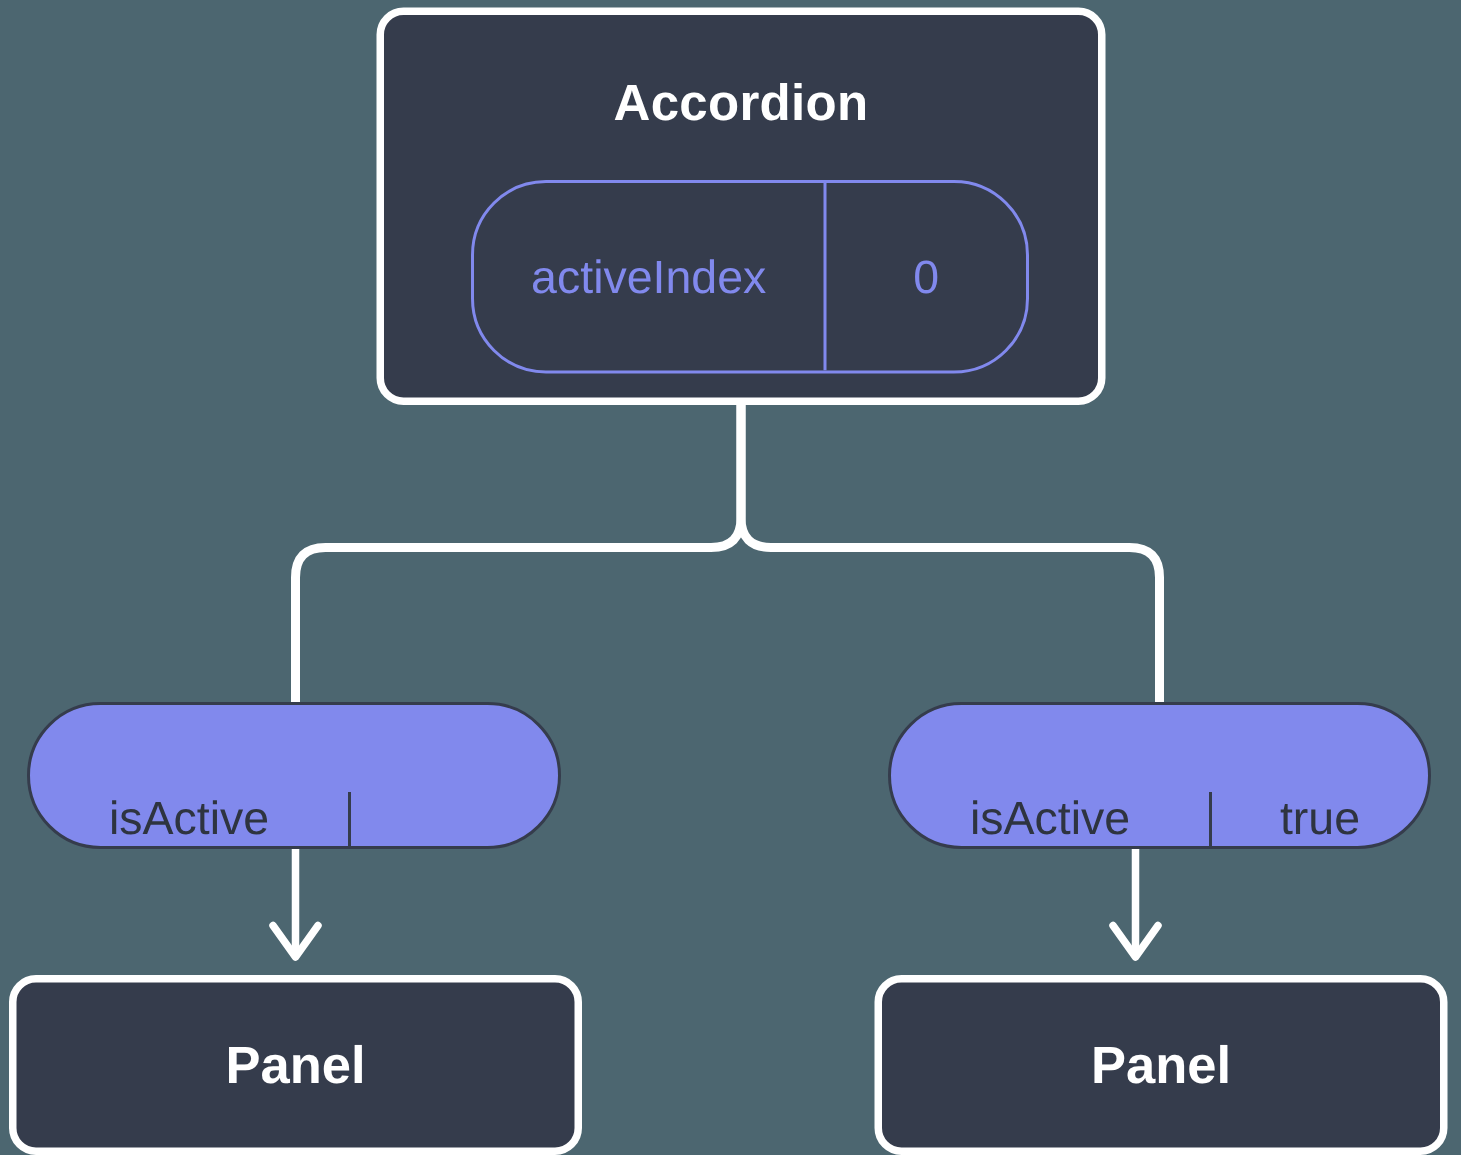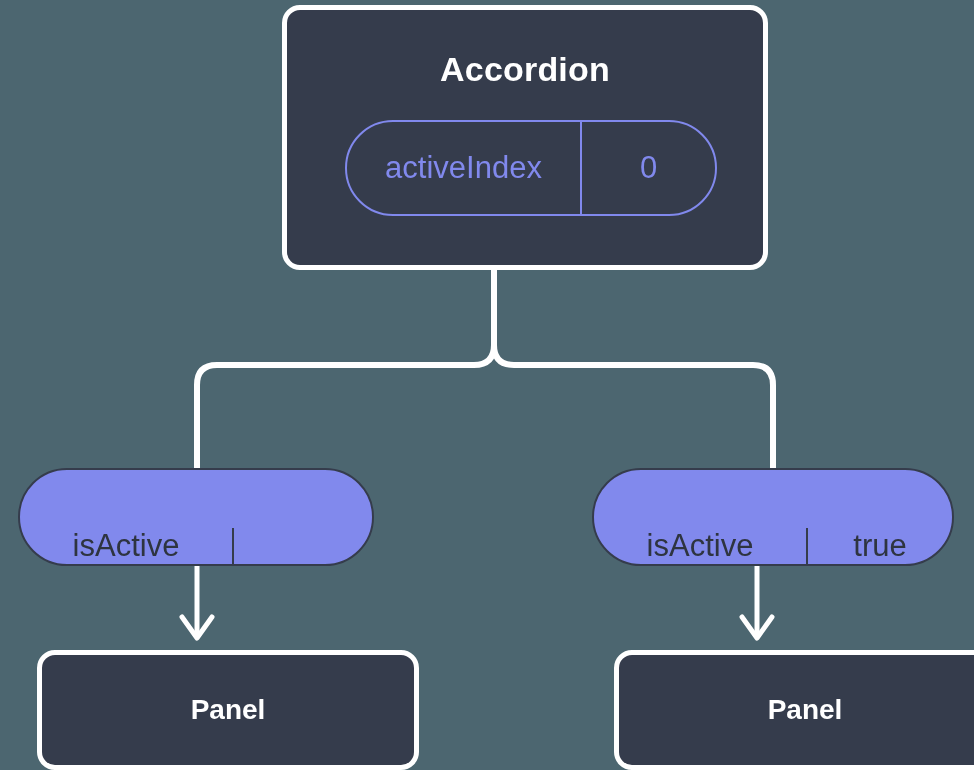--- a/index.html
+++ b/index.html
@@ -33,21 +33,20 @@
   
   .node-box {
     position: absolute;
     box-sizing: border-box;
     background: #353c4c;
     border: 5px solid #ffffff;
     border-radius: 18px;
     display: flex;
     flex-direction: column;
     align-items: center;
-    margin-left: 31px;
   }
 
   #accordion-node {
     left: 251px;
     top: 5px;
     width: 486px;
     height: 265px;
     justify-content: flex-start;
     padding-top: 42px;
   }
@@ -59,21 +58,21 @@
     letter-spacing: 0.2px;
     line-height: 1;
   }
 
   
   #accordion-prop-pill {
     position: absolute;
     left: 58px;
     top: 110px;
     width: 372px;
-    height: 96px;
+    height: 129px;
     box-sizing: border-box;
     border: 2px solid #8189ed;
     border-radius: 50px;
     display: flex;
     align-items: stretch;
     overflow: hidden;
   }
   #accordion-prop-pill .pill-key {
     flex: 0 0 233px;
     display: flex;
@@ -147,21 +146,21 @@
   #panel-right {
     left: 583px;
     top: 650px;
     width: 382px;
     height: 120px;
     justify-content: center;
     padding-top: 0;
   }
   .panel-title {
     color: #ffffff;
-    font-size: 28px;
+    font-size: 35px;
     font-weight: 700;
     line-height: 1;
   }
 </style>
 </head>
 <body>
 
 <div id="diagram-root">
 
   <svg id="connector-layer" viewBox="0 0 974 770" width="974" height="770" xmlns="http://www.w3.org/2000/svg">

